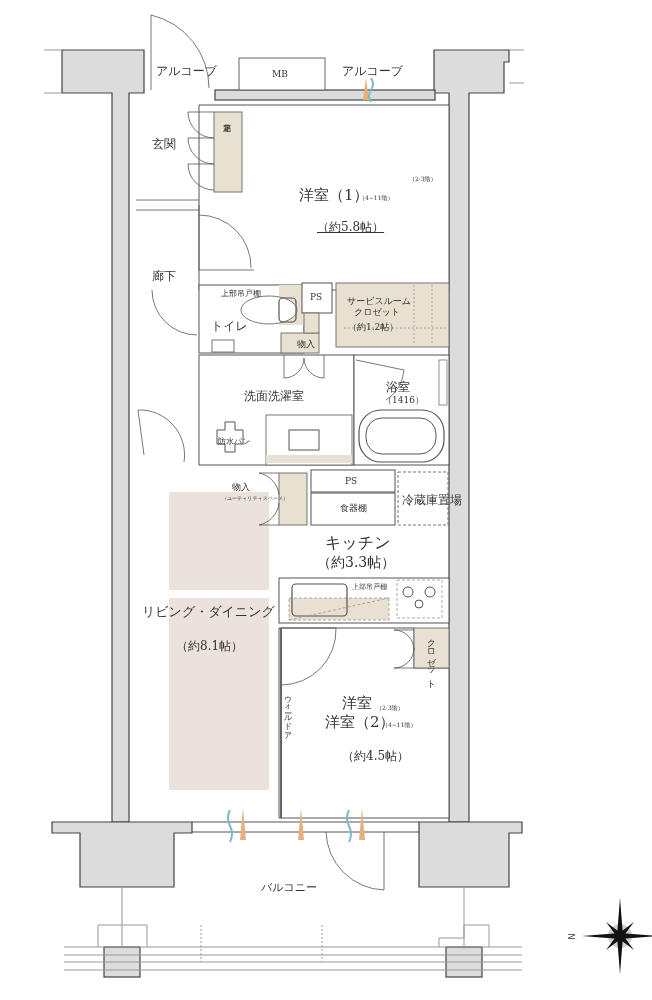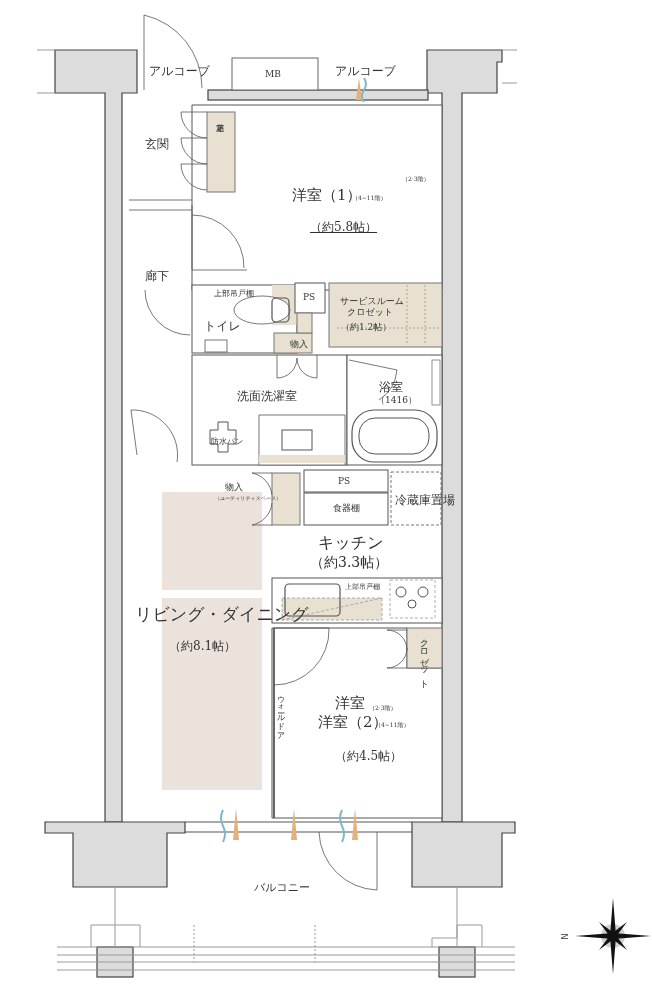--- a/index.html
+++ b/index.html
@@ -1,18 +1,18 @@
 <!DOCTYPE html>
 <html><head>
 <meta charset="utf-8">
 <style>
   html, body { margin:0; padding:0; background:#ffffff; }
   body { width:652px; height:1000px; position:relative; overflow:hidden;
          font-family: "DejaVu Serif", "Liberation Serif", serif; color:#333; }
-  .plan { position:absolute; left:7px; top:0; width:552px; height:1000px; }
+  .plan { position:absolute; left:14px; top:0; width:552px; height:1000px; }
   .lbl { position:absolute; white-space:nowrap; line-height:1.15; color:#333; }
   .sm { font-size:9px;text-align:right; }
   .md { font-size:12px; }
   .lg { font-size:15px; }
   .xs { font-size:6px; }
   .vert { writing-mode: vertical-rl; }
 </style>
 </head>
 <body>
 
@@ -221,21 +221,21 @@
   <span class="lbl sm" style="left:218px;top:482px;">物入</span>
   <span class="lbl xs" style="left:208px;top:496px;font-size:5px;">（ユーティリティスペース）</span>
   <span class="lbl sm" style="left:331px;top:476px;">PS</span>
   <span class="lbl sm" style="left:326px;top:503px;">食器棚</span>
   <span class="lbl sm" style="left:388px;top:494px;font-size:12px;">冷蔵庫置場</span>
 
   <span class="lbl lg" style="left:311px;top:534px;font-size:16px;">キッチン</span>
   <span class="lbl lg" style="left:303px;top:554px;font-size:14px;text-align:right;">（約3.3帖）</span>
   <span class="lbl xs" style="left:338px;top:583px;font-size:7px;">上部吊戸棚</span>
 
-  <span class="lbl lg" style="left:128px;top:605px;font-size:17px;">リビング・ダイニング</span>
+  <span class="lbl lg" style="left:128px;top:605px;font-size:13px;">リビング・ダイニング</span>
   <span class="lbl md" style="left:162px;top:640px;">（約8.1帖）</span>
 
   <span class="lbl xs vert" style="left:412px;top:632px;font-size:9px;">クロゼット</span>
   <span class="lbl xs vert" style="left:269px;top:690px;font-size:8px;">ウォールドア</span>
 
   <span class="lbl lg" style="left:328px;top:695px;">洋室</span>
   <span class="lbl xs" style="left:362px;top:705px;">（2·3階）</span>
   <span class="lbl lg" style="left:311px;top:714px;">洋室（2）</span>
   <span class="lbl xs" style="left:368px;top:722px;">（4~11階）</span>
   <span class="lbl md" style="left:328px;top:750px;">（約4.5帖）</span>

